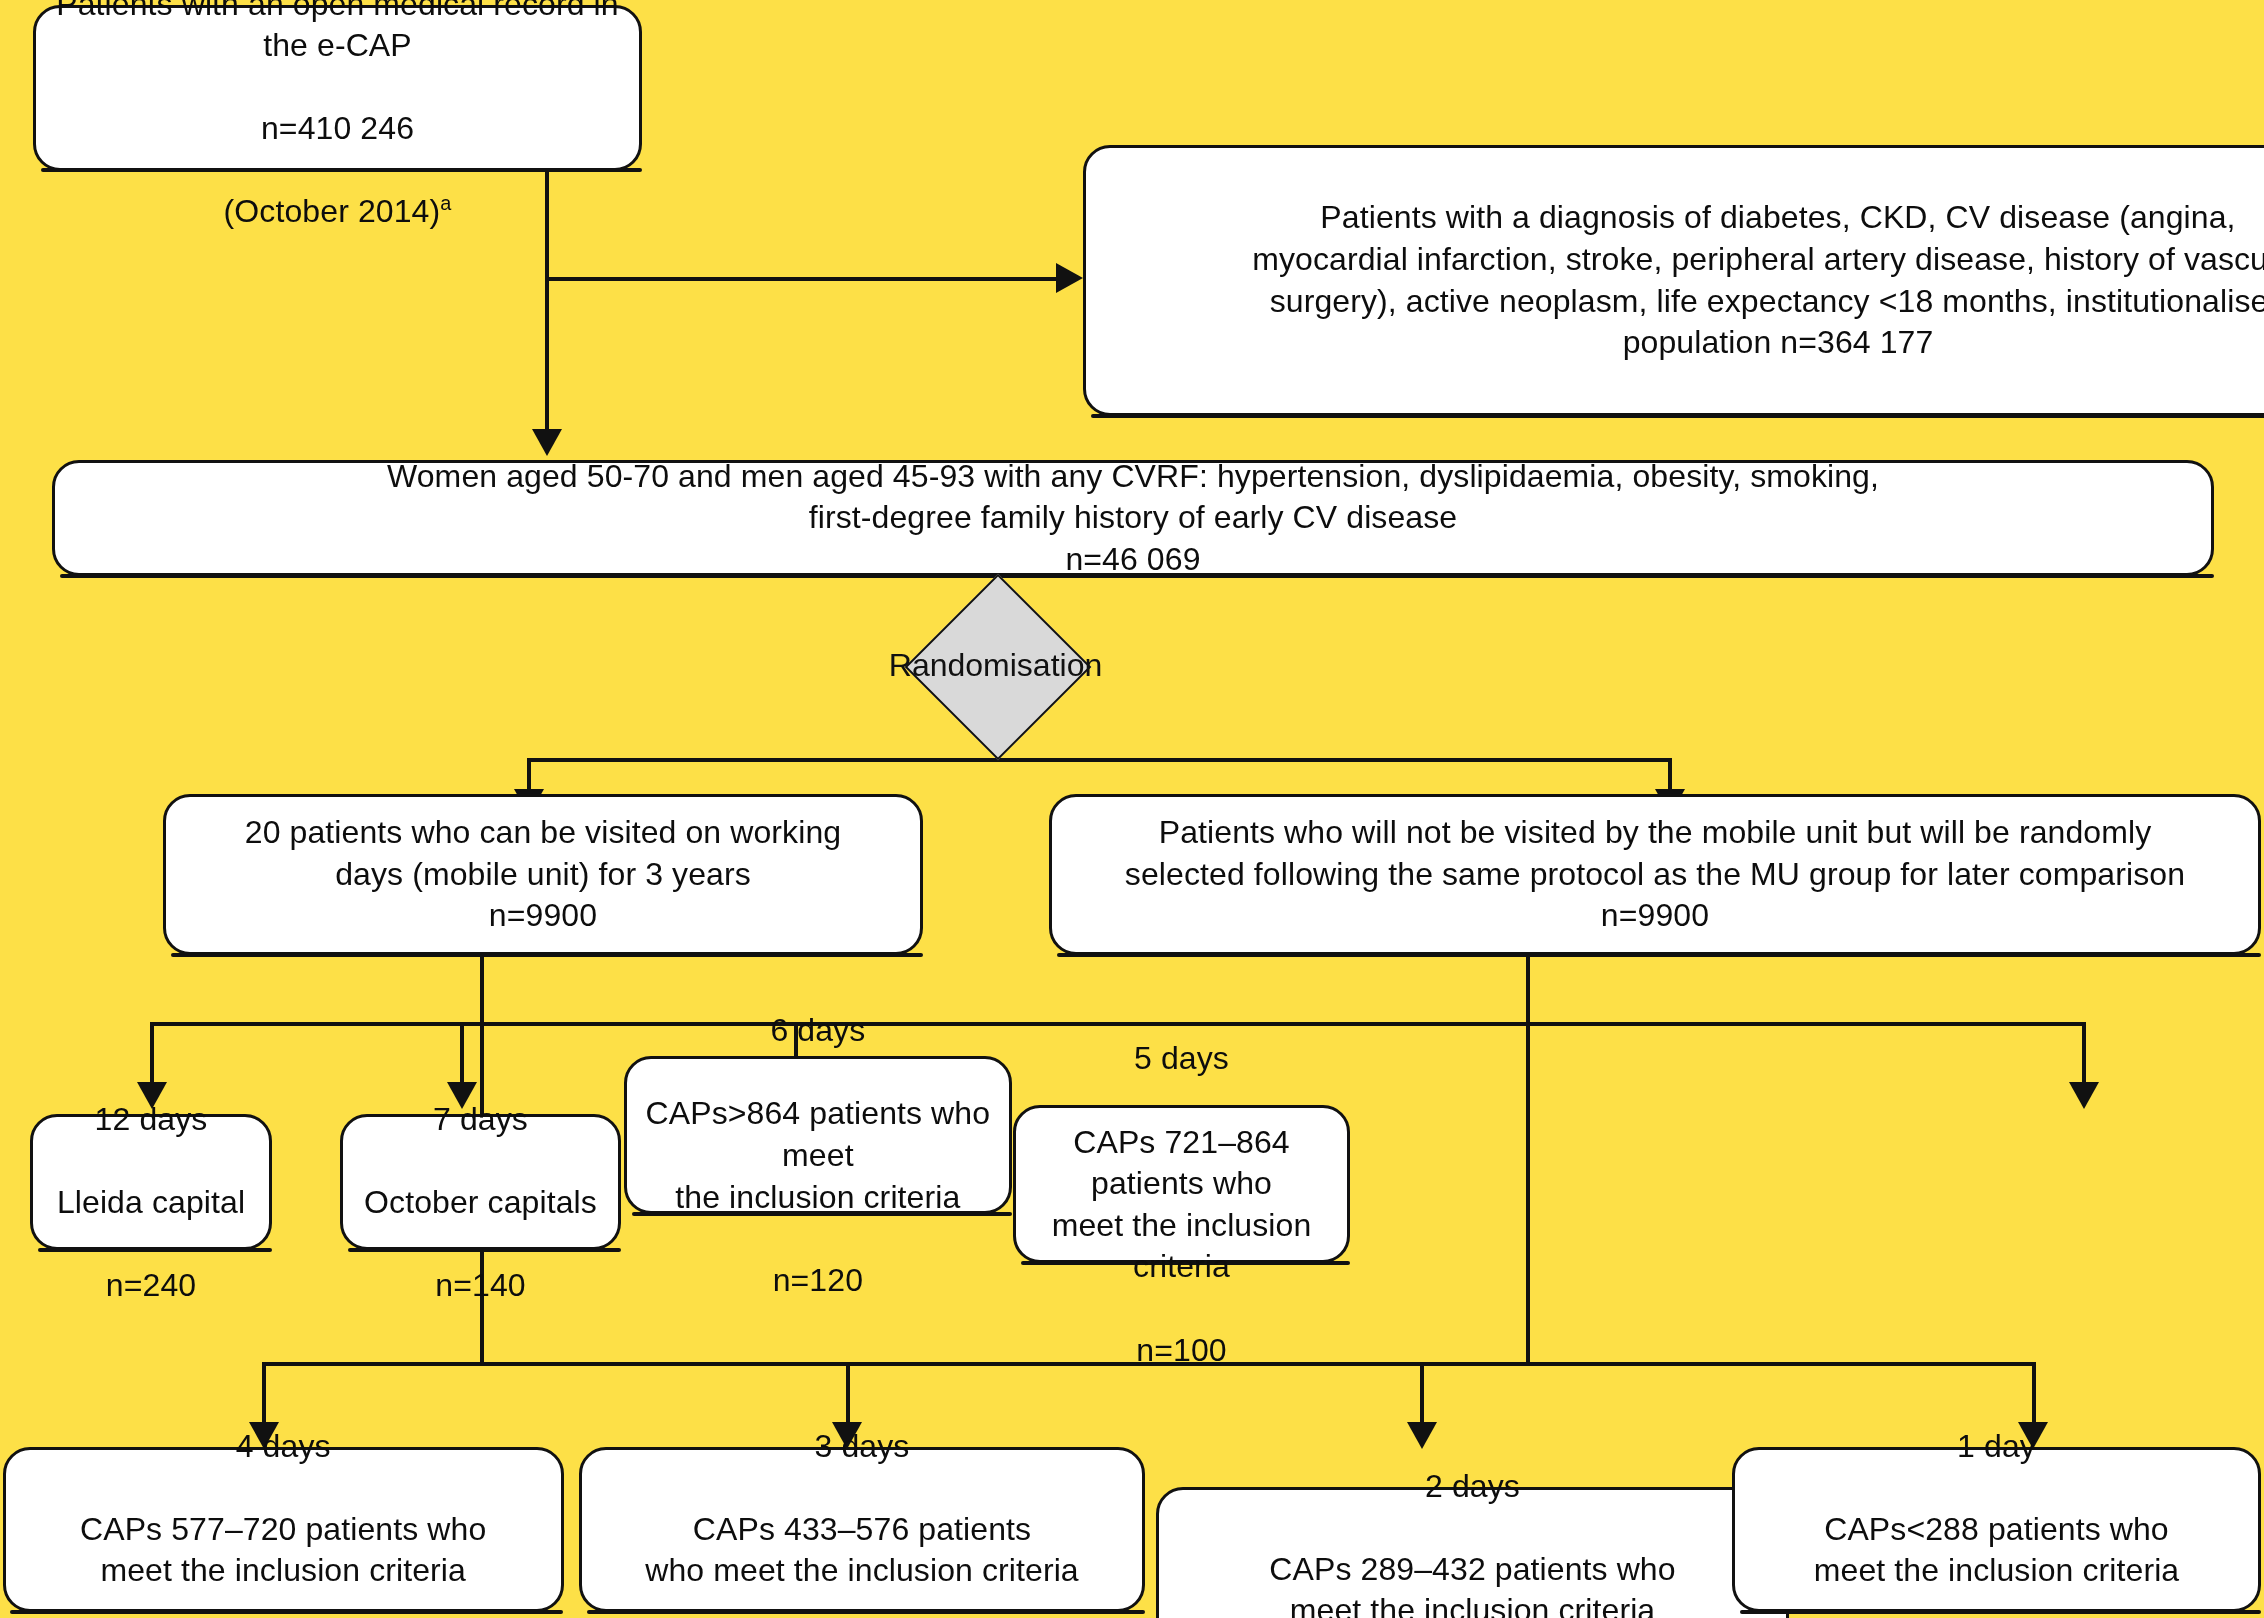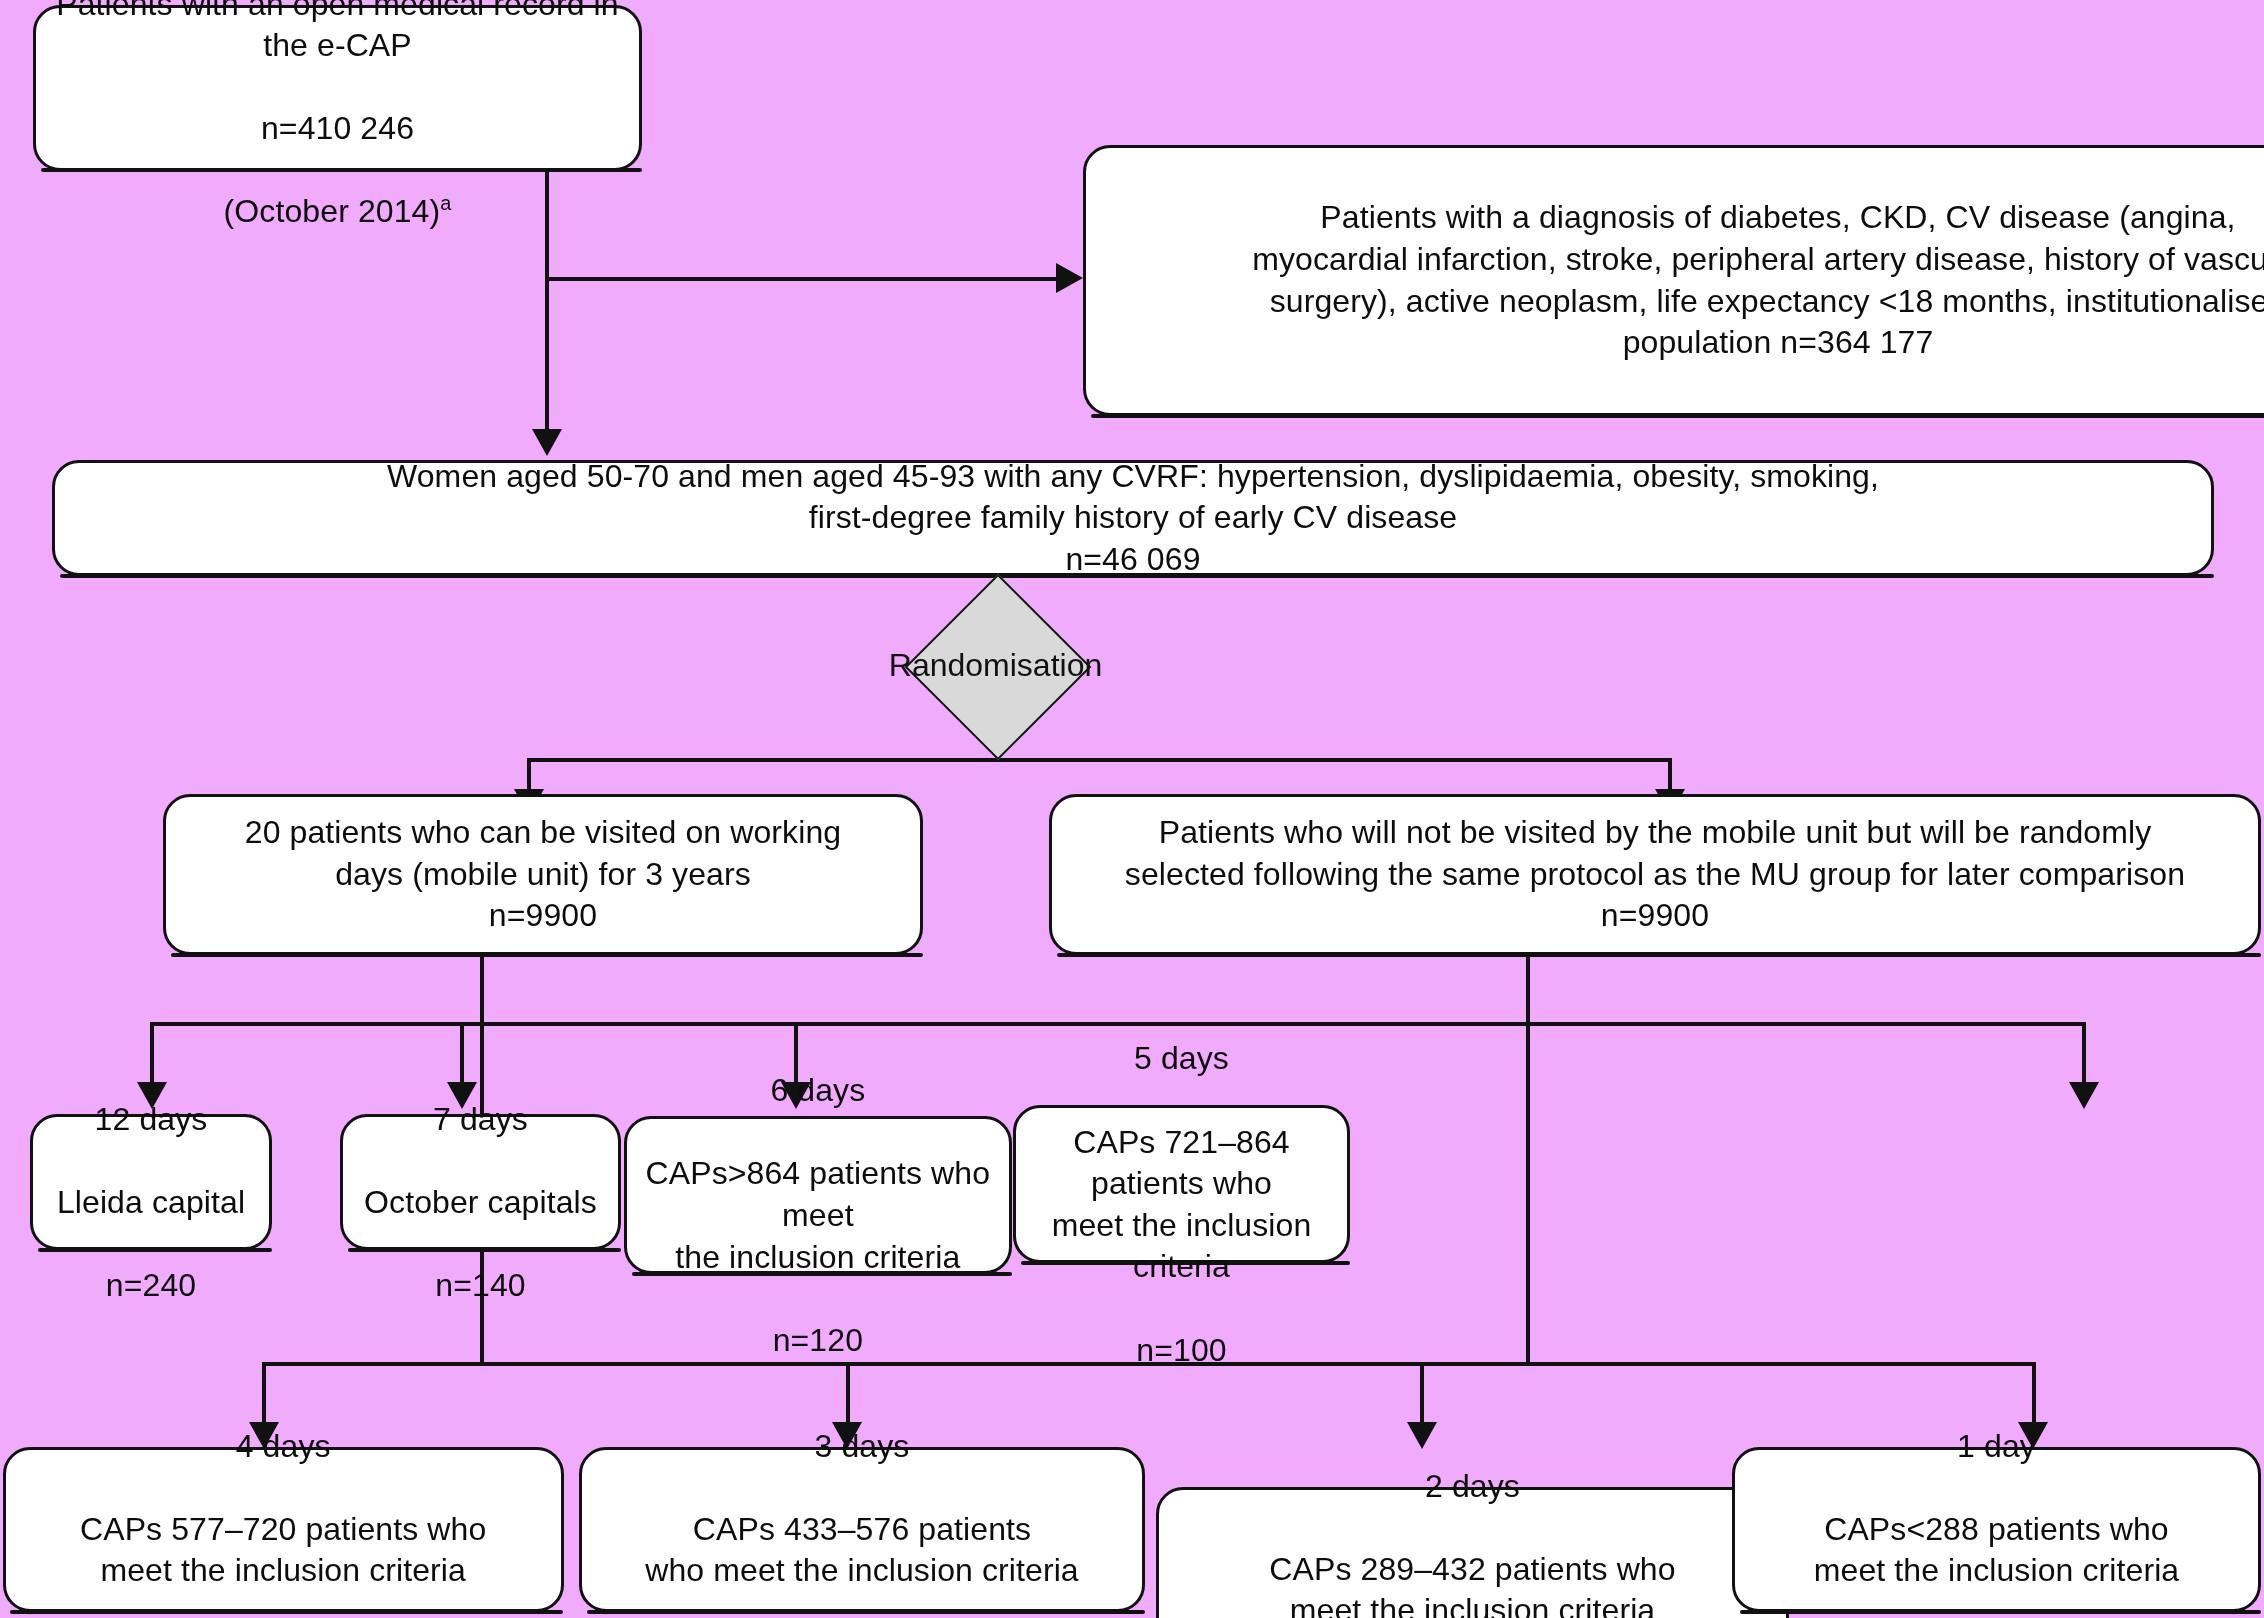--- a/index.html
+++ b/index.html
@@ -4,21 +4,21 @@
 <style>
   html, body {
     margin: 0;
     padding: 0;
     background: #ffffff;
   }
   #canvas {
     position: relative;
     width: 2264px;
     height: 1618px;
-    background: #f0abfc;
+    background: #fde047;
     font-family: "Liberation Sans", sans-serif;
     color: #0d0d0d;
     overflow: hidden;
   }
   .node {
     position: absolute;
     box-sizing: border-box;
     border: 3.6px solid #111111;
     border-radius: 27px;
     background: #ffffff;
@@ -167,21 +167,21 @@
   </div>
 
   <div class="node" style="left:316px; top:1114px; width:281px; height:136px;margin-left:24px;">
     <div class="txt">
       <span>7 days</span><br>
       <span>October capitals</span><br>
       <span>n=140</span>
     </div>
   </div>
 
-  <div class="node" style="left:624px; top:1116px; width:388px; height:158px;padding-left:16px;">
+  <div class="node" style="left:624px; top:1056px; width:388px; height:158px;padding-left:16px;">
     <div class="txt">
       <span>6 days</span><br>
       <span class="pl" style="white-space:pre-line;">CAPs&gt;864 patients who meet
 the inclusion criteria</span><br>
       <span>n=120</span>
     </div>
   </div>
 
   <div class="node" style="left:1013px; top:1105px; width:337px; height:158px;">
     <div class="txt">

